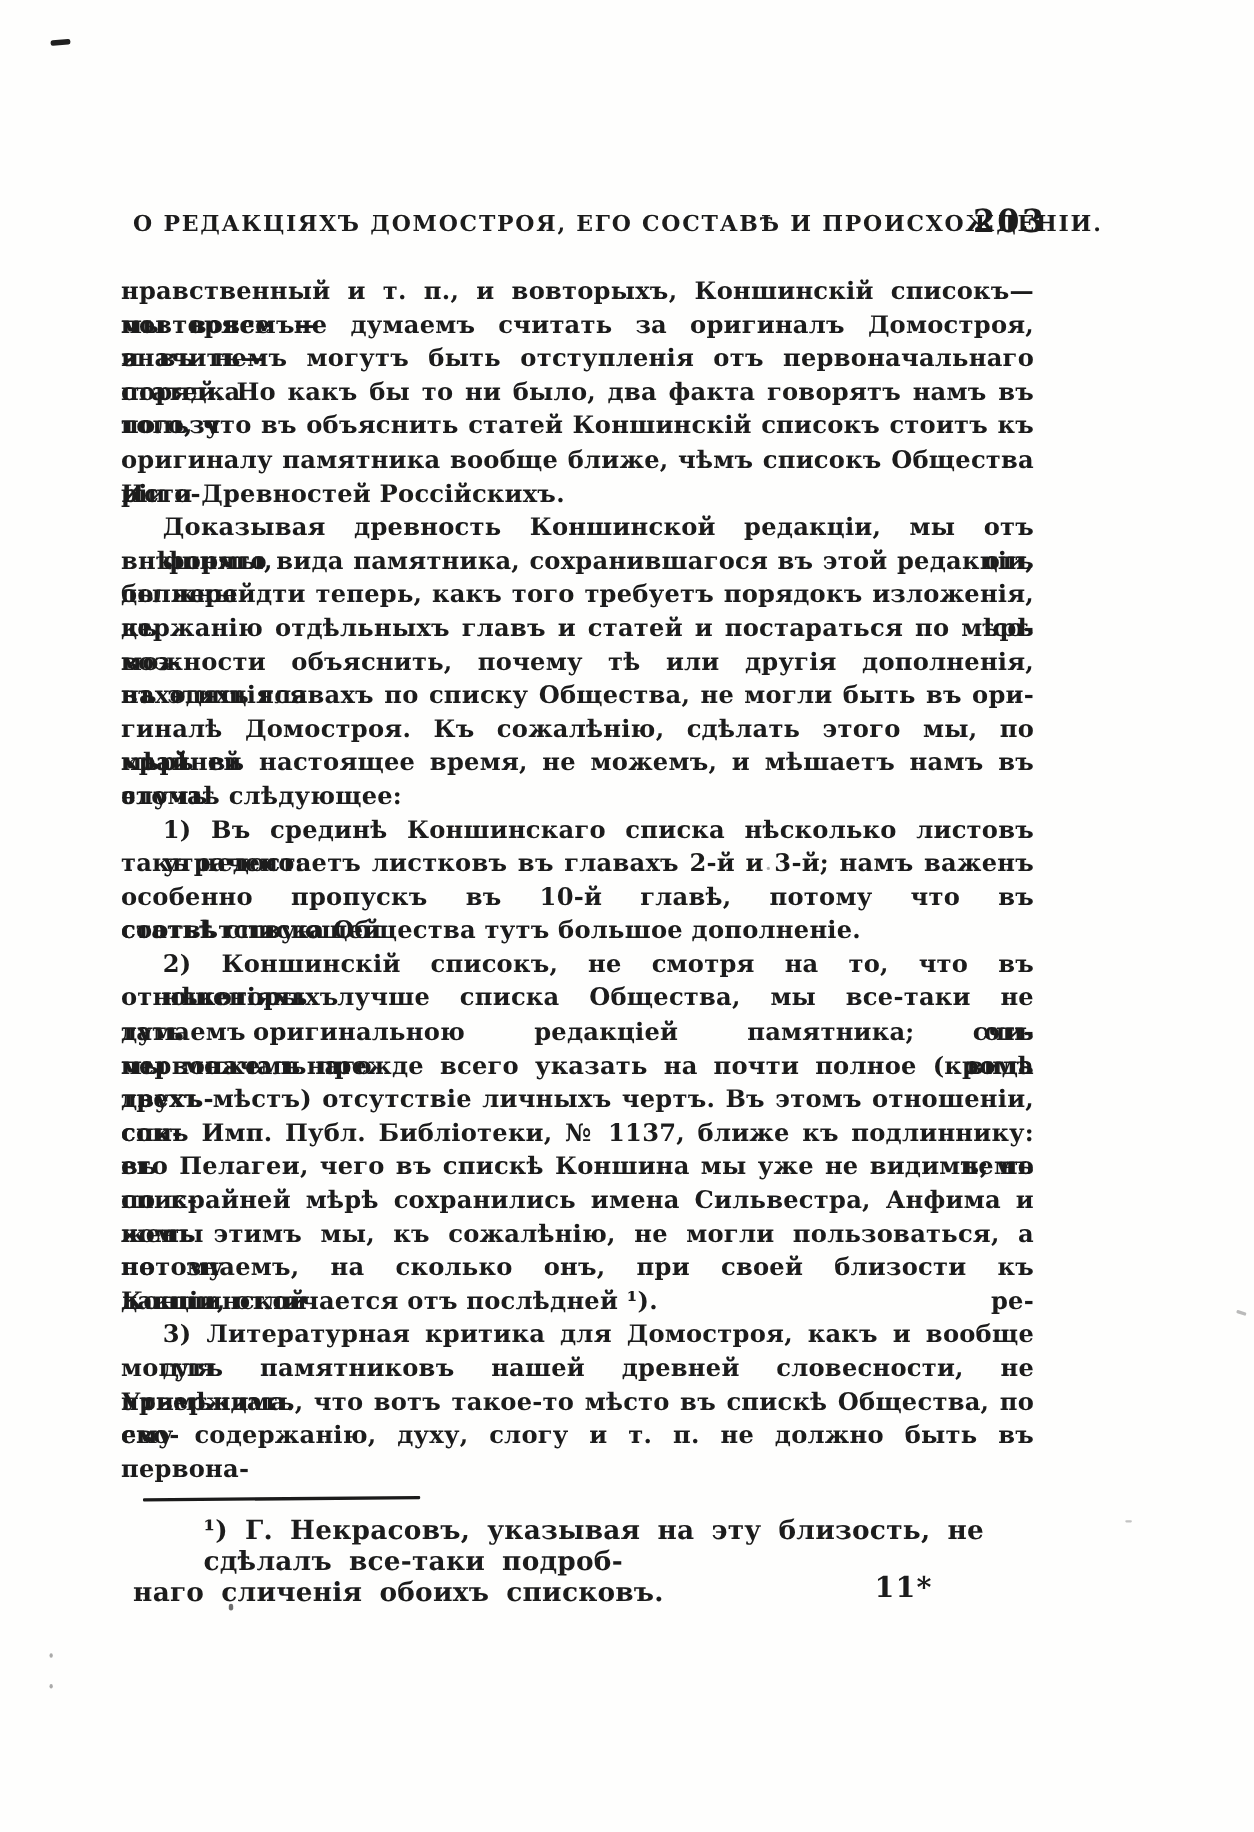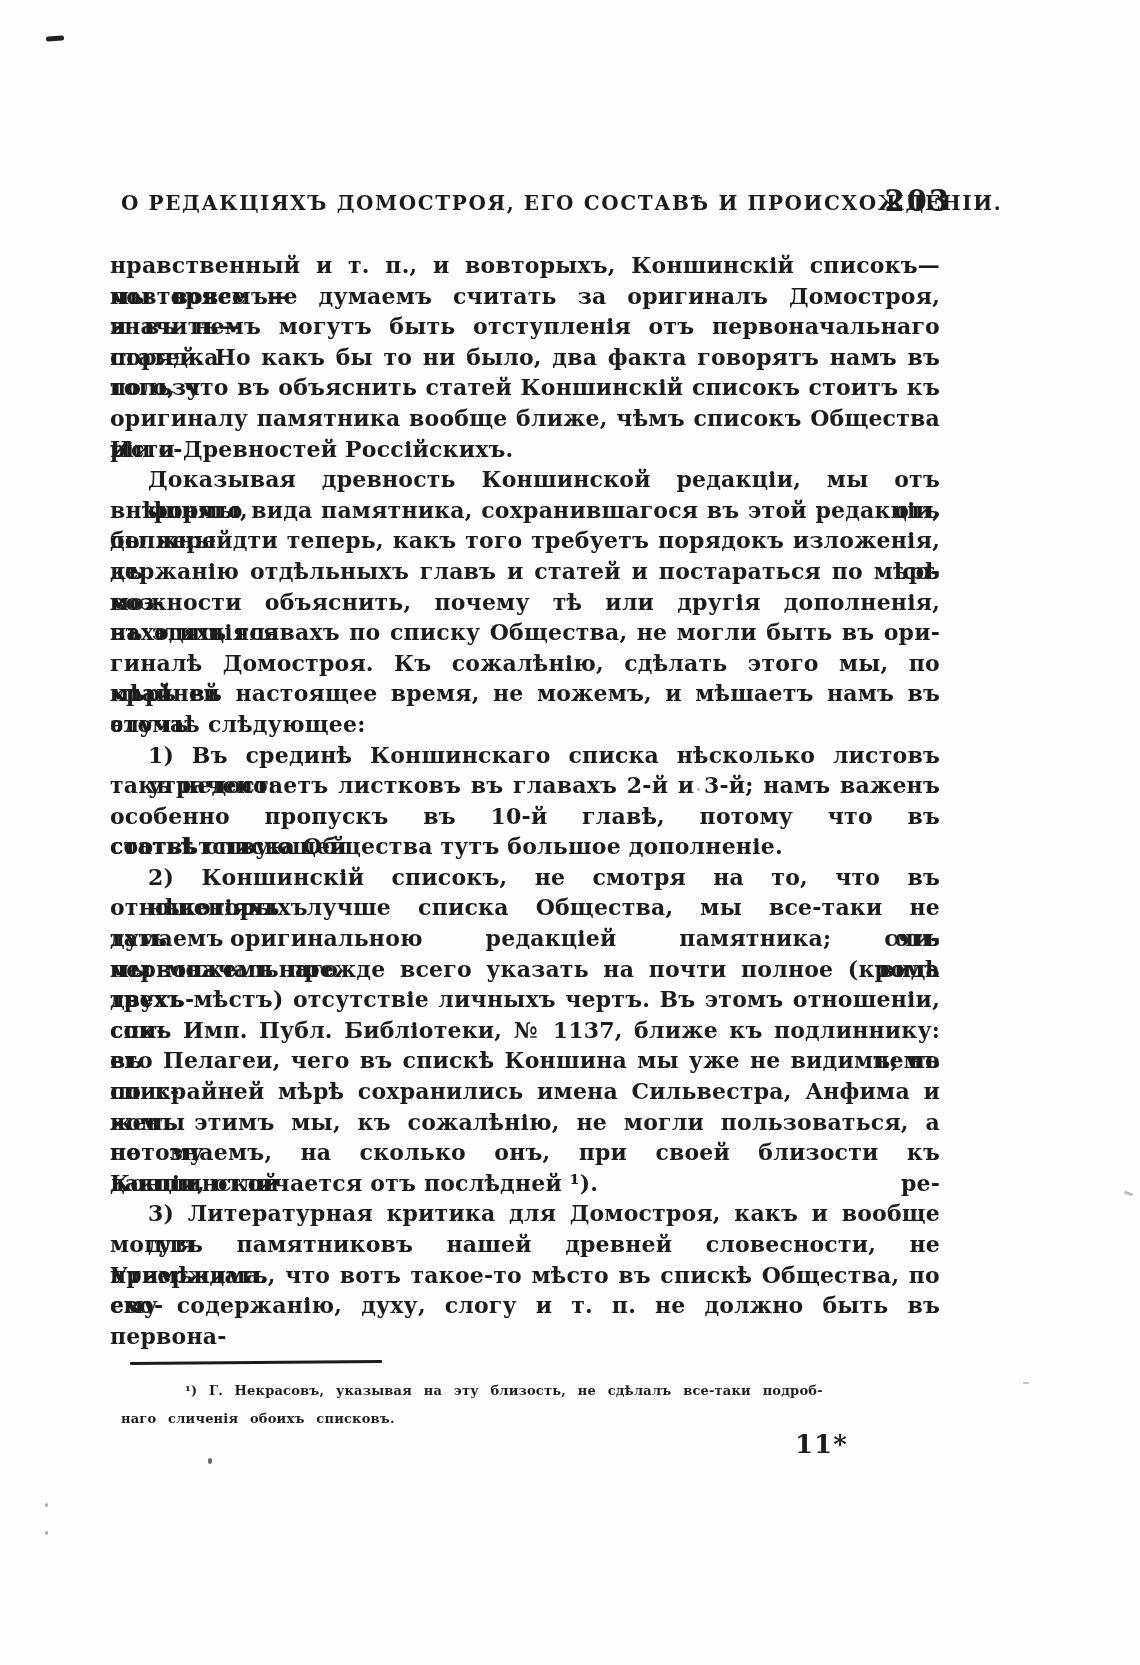--- a/index.html
+++ b/index.html
@@ -24,21 +24,21 @@
     text-align:justify; text-align-last:justify;
     letter-spacing:0.2px; overflow:visible;
   }
   .ln.end { text-align-last:left; }
   .ln.ind { padding-left:38px; }
   .fnrule {
     position:absolute; left:130px; top:1361px; width:252px; height:3px;
     background:#1b1b1b; transform:rotate(-0.5deg); border-radius:1px;
   }
   .footnote { position:absolute; left:121px; top:1377px; width:845px; }
-  .fn-ln { font-size:13px; line-height:28px; word-spacing:7px; letter-spacing:0.2px; }
+  .fn-ln { font-size:24px; line-height:28px; word-spacing:7px; letter-spacing:0.2px; }
   .fn-ln.ind2 { padding-left:64px; }
   .signature { position:absolute; left:795px; top:1429px; font-size:26px; letter-spacing:1px; }
   
   .mark-dash {
     position:absolute; left:46px; top:36px; width:18px; height:5px;
     background:#202020; border-radius:2px; transform:rotate(-5deg);
   }
   .speck { position:absolute; background:#555; border-radius:50%; }
   .speck.a { left:208px; top:1458px; width:4px; height:6px; opacity:.85; border-radius:2px; }
   .speck.b { left:45px;  top:1503px; width:3px; height:4px; opacity:.5; }

